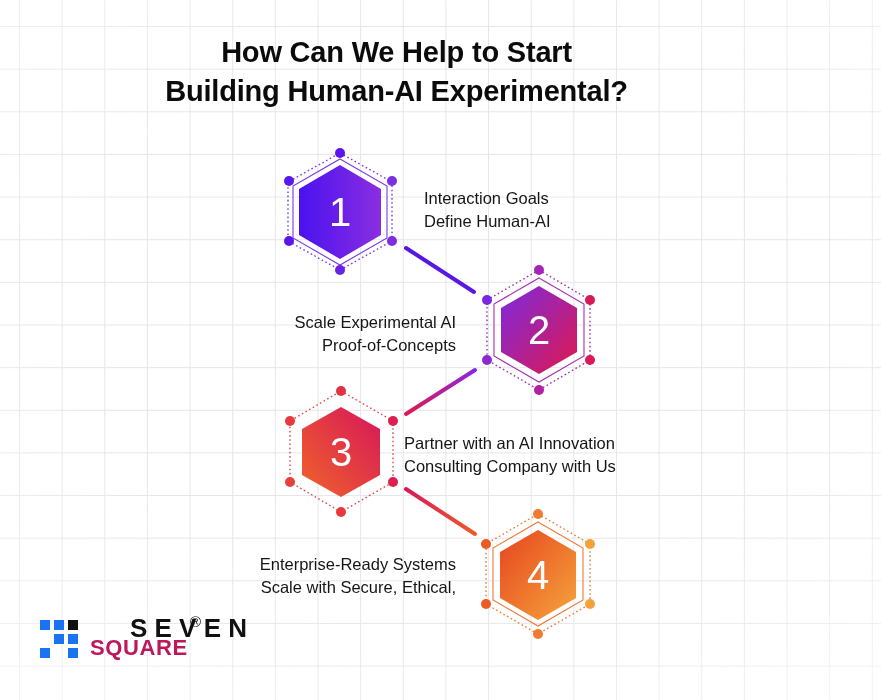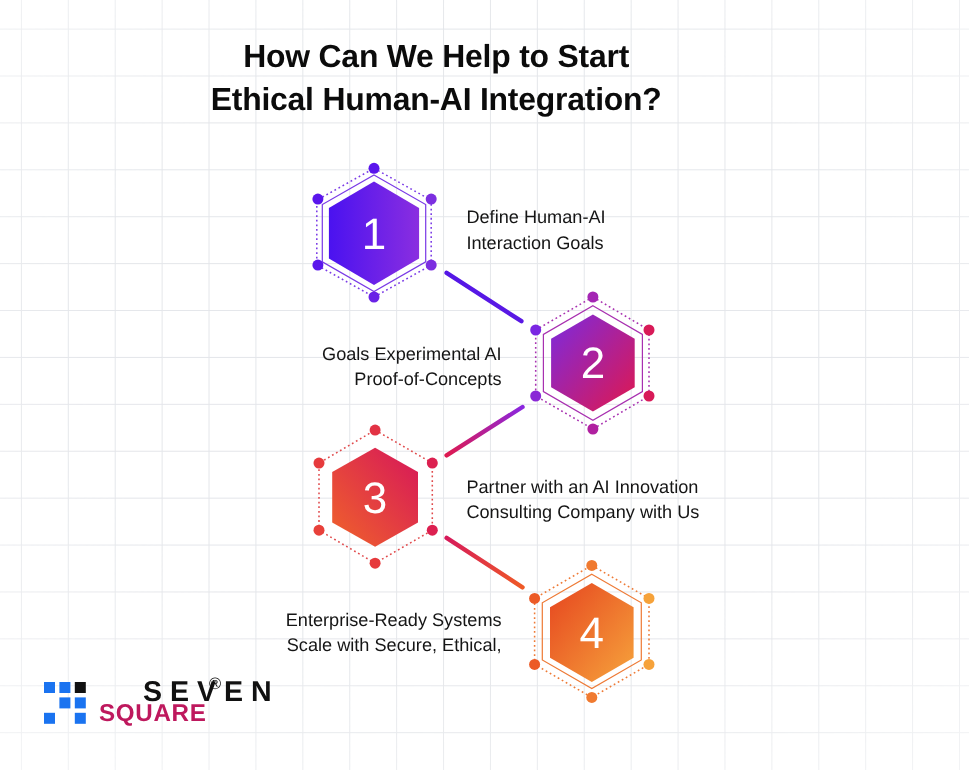--- a/index.html
+++ b/index.html
@@ -47,21 +47,21 @@
       position: absolute; left: 150px; top: -6px; font-size: 15px; color: #111; line-height: 16px;
     }
   </style>
 </head>
 <body>
 
 <div class="grid"></div>
 
 <div class="title">
   <div>How Can We Help to Start</div>
-  <div>Ethical Human-AI Integration?</div>
+  <div>Building Human-AI Experimental?</div>
 </div>
 
 <svg class="diagram" width="881" height="700" viewBox="0 0 881 700">
   <defs>
     <linearGradient id="g1" x1="0" y1="0" x2="1" y2="0">
       <stop offset="0" stop-color="#4a12f0"></stop>
       <stop offset="1" stop-color="#8a2ee0"></stop>
     </linearGradient>
     <linearGradient id="g2" x1="0" y1="0" x2="1" y2="1">
       <stop offset="0" stop-color="#7b2ae0"></stop>
@@ -140,30 +140,30 @@
     <circle cx="538" cy="634" r="5" fill="#f07a30"></circle>
   </g>
 
   <text x="340" y="226" text-anchor="middle" fill="#ffffff" font-family="Liberation Sans, DejaVu Sans, sans-serif" font-size="40">1</text>
   <text x="539" y="344" text-anchor="middle" fill="#ffffff" font-family="Liberation Sans, DejaVu Sans, sans-serif" font-size="40">2</text>
   <text x="341" y="466" text-anchor="middle" fill="#ffffff" font-family="Liberation Sans, DejaVu Sans, sans-serif" font-size="40">3</text>
   <text x="538" y="589" text-anchor="middle" fill="#ffffff" font-family="Liberation Sans, DejaVu Sans, sans-serif" font-size="40">4</text>
 </svg>
 
 <div class="step-text left" style="left:424px; top:187px;">
+  <div>Interaction Goals</div>
   <div>Define Human-AI</div>
-  <div>Interaction Goals</div>
 </div>
 
 <div class="step-text right" style="right:425px; top:311px;">
-  <div>Goals Experimental AI</div>
+  <div>Scale Experimental AI</div>
   <div>Proof-of-Concepts</div>
 </div>
 
-<div class="step-text left" style="left:424px; top:432px;">
+<div class="step-text left" style="left:404px; top:432px;">
   <div>Partner with an AI Innovation</div>
   <div>Consulting Company with Us</div>
 </div>
 
 <div class="step-text right" style="right:425px; top:553px;">
   <div>Enterprise-Ready Systems</div>
   <div>Scale with Secure, Ethical,</div>
 </div>
 
 <div class="logo">

